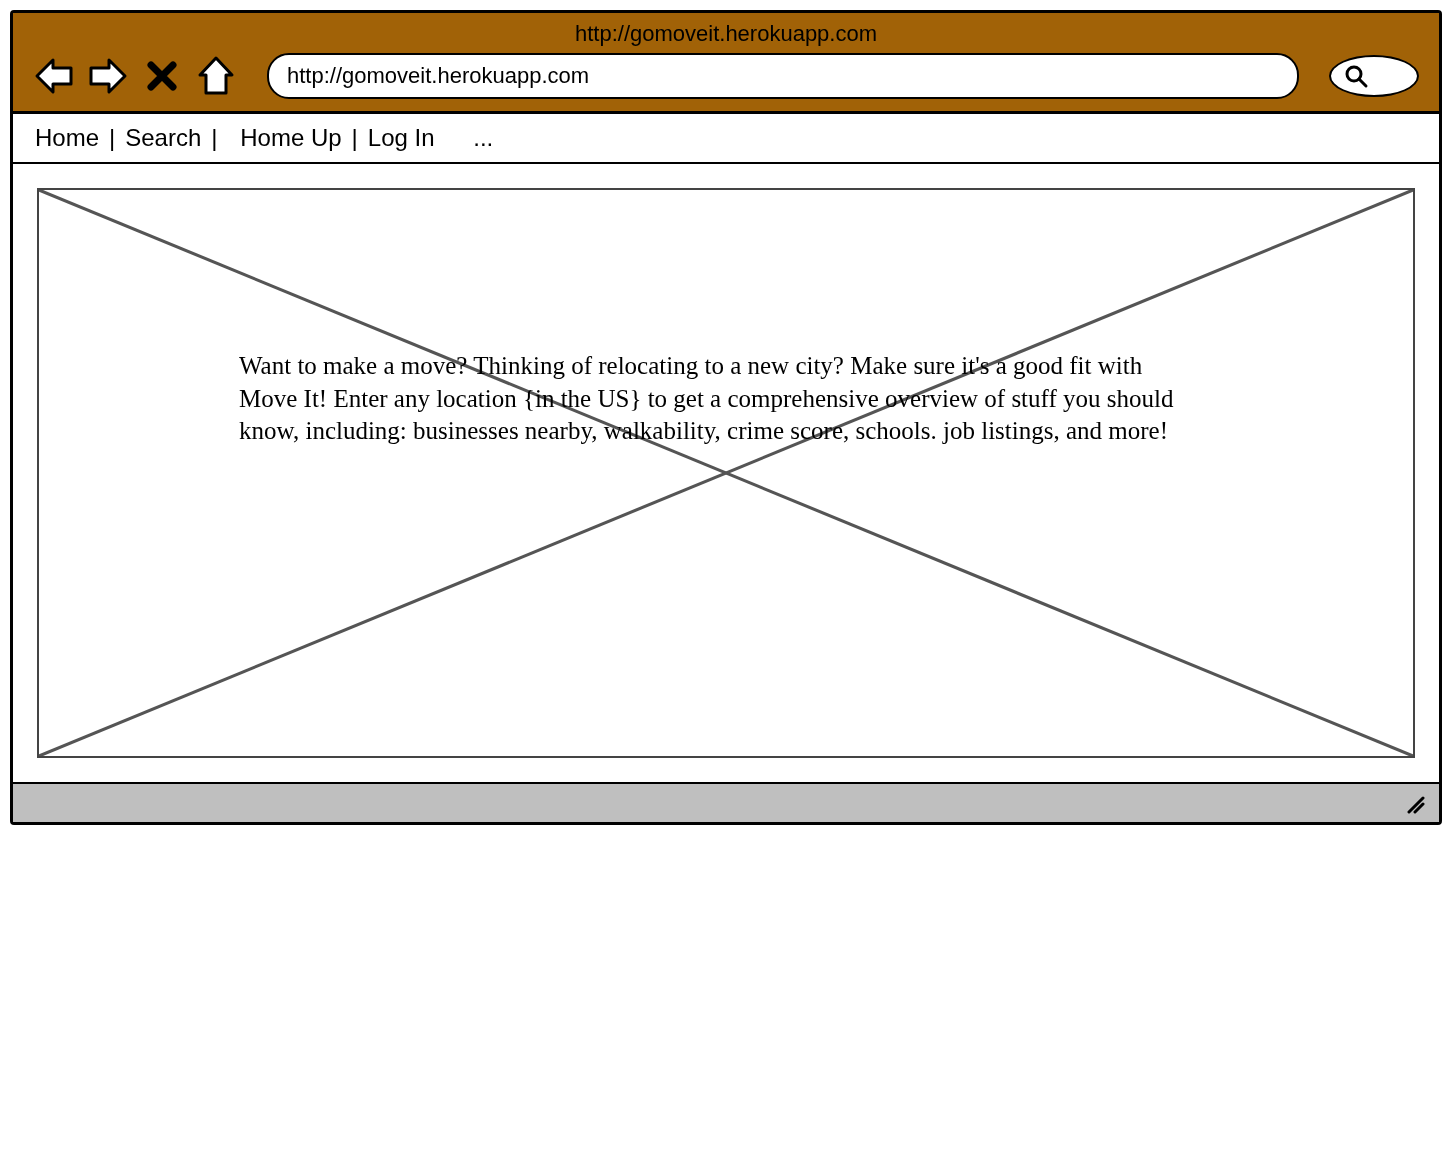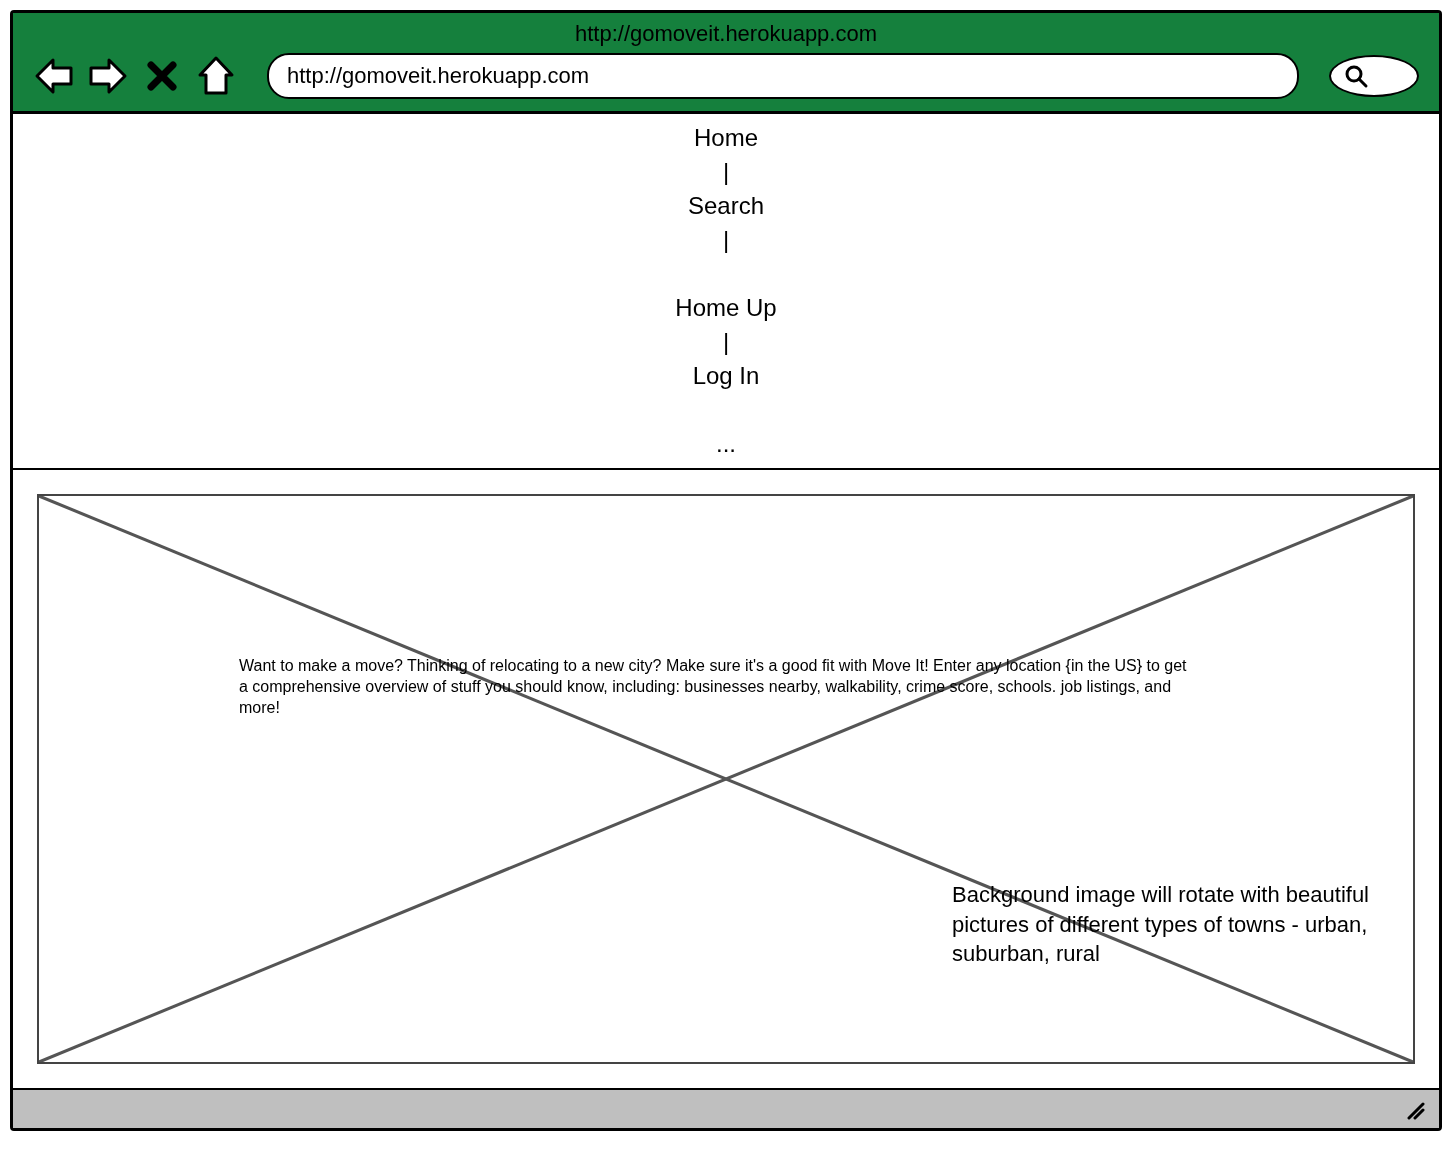--- a/index.html
+++ b/index.html
@@ -11,21 +11,21 @@
       font-family: 'Comic Sans MS', cursive, sans-serif;
       background: #fff;
       padding: 10px;
     }
     .browser-window {
       border: 3px solid #000;
       border-radius: 4px;
       background: #fff;
     }
     .browser-toolbar {
-      background: #15803d;
+      background: #a16207;
       border-bottom: 3px solid #000;
       padding: 8px 20px 12px 20px;
     }
     .toolbar-title {
       text-align: center;
       font-size: 22px;
       margin-bottom: 6px;
     }
     .toolbar-controls {
       display: flex;
@@ -67,21 +67,20 @@
       padding-left: 12px;
       cursor: pointer;
     }
     .menubar {
       border-bottom: 2.5px solid #000;
       padding: 10px 22px;
       font-size: 24px;
       display: flex;
       align-items: center;
       gap: 6px;
-      flex-direction: column;
     }
     .menubar span.sep {
       margin: 0 4px;
     }
     .menu-item {
       cursor: pointer;
     }
     .content-area {
       padding: 24px;
       min-height: 580px;
@@ -98,23 +97,24 @@
       top: 0;
       left: 0;
       width: 100%;
       height: 100%;
     }
     .hero-text {
       position: absolute;
       top: 160px;
       left: 200px;
       right: 220px;
-      font-size: 16px;
+      font-size: 25px;
       line-height: 1.3;
       z-index: 2;
+      font-family: Liberation Serif, serif;
     }
     .statusbar {
       background: #bfbfbf;
       border-top: 2.5px solid #000;
       height: 40px;
       display: flex;
       justify-content: flex-end;
       align-items: center;
       padding-right: 14px;
     }

